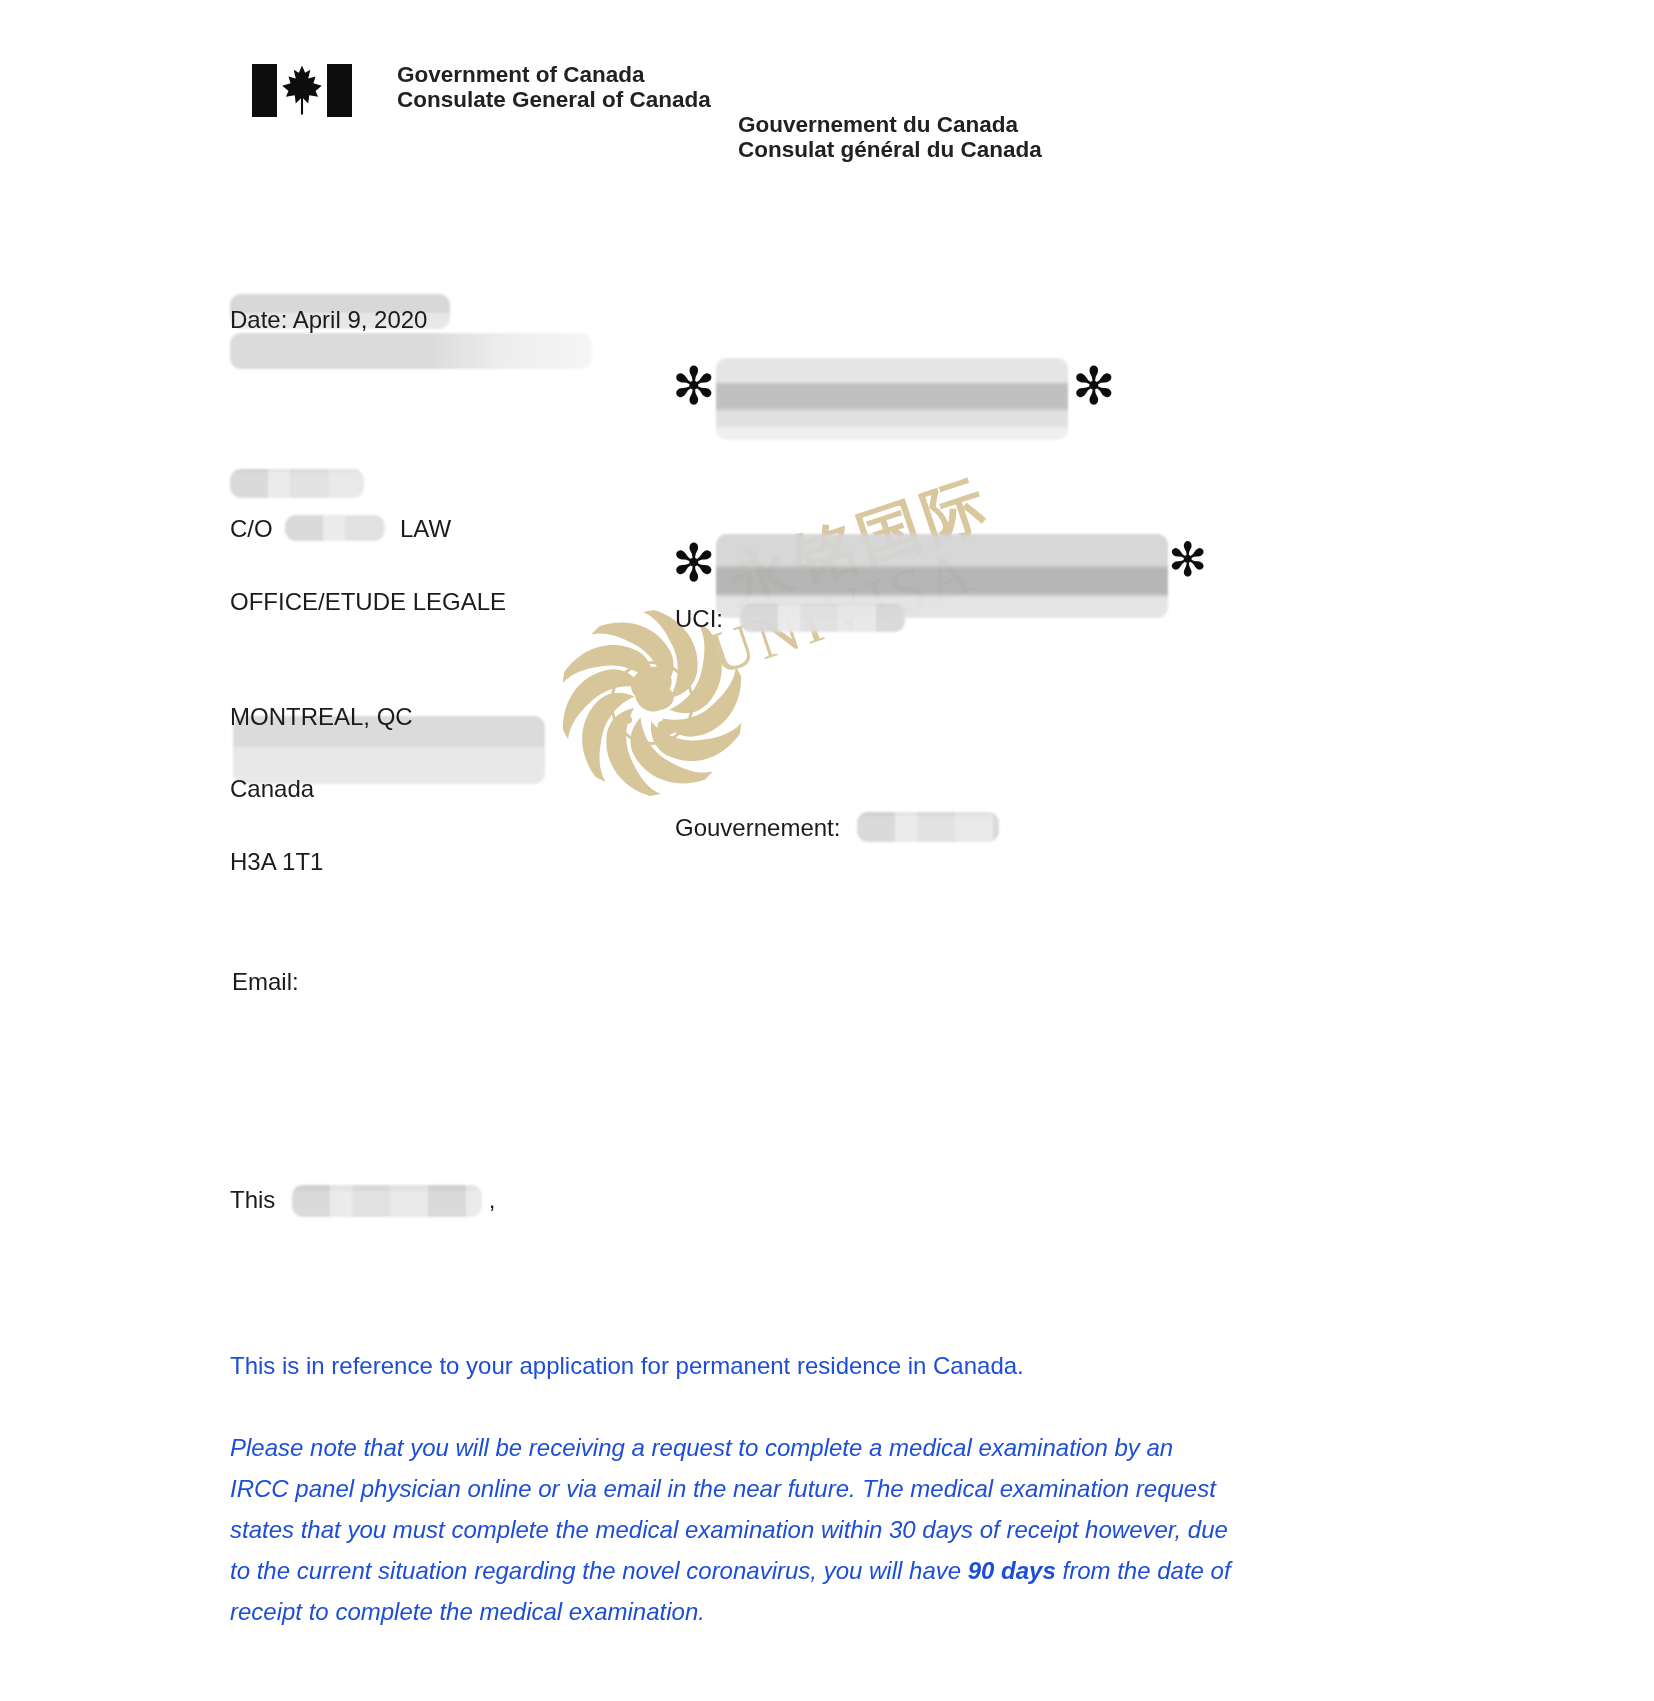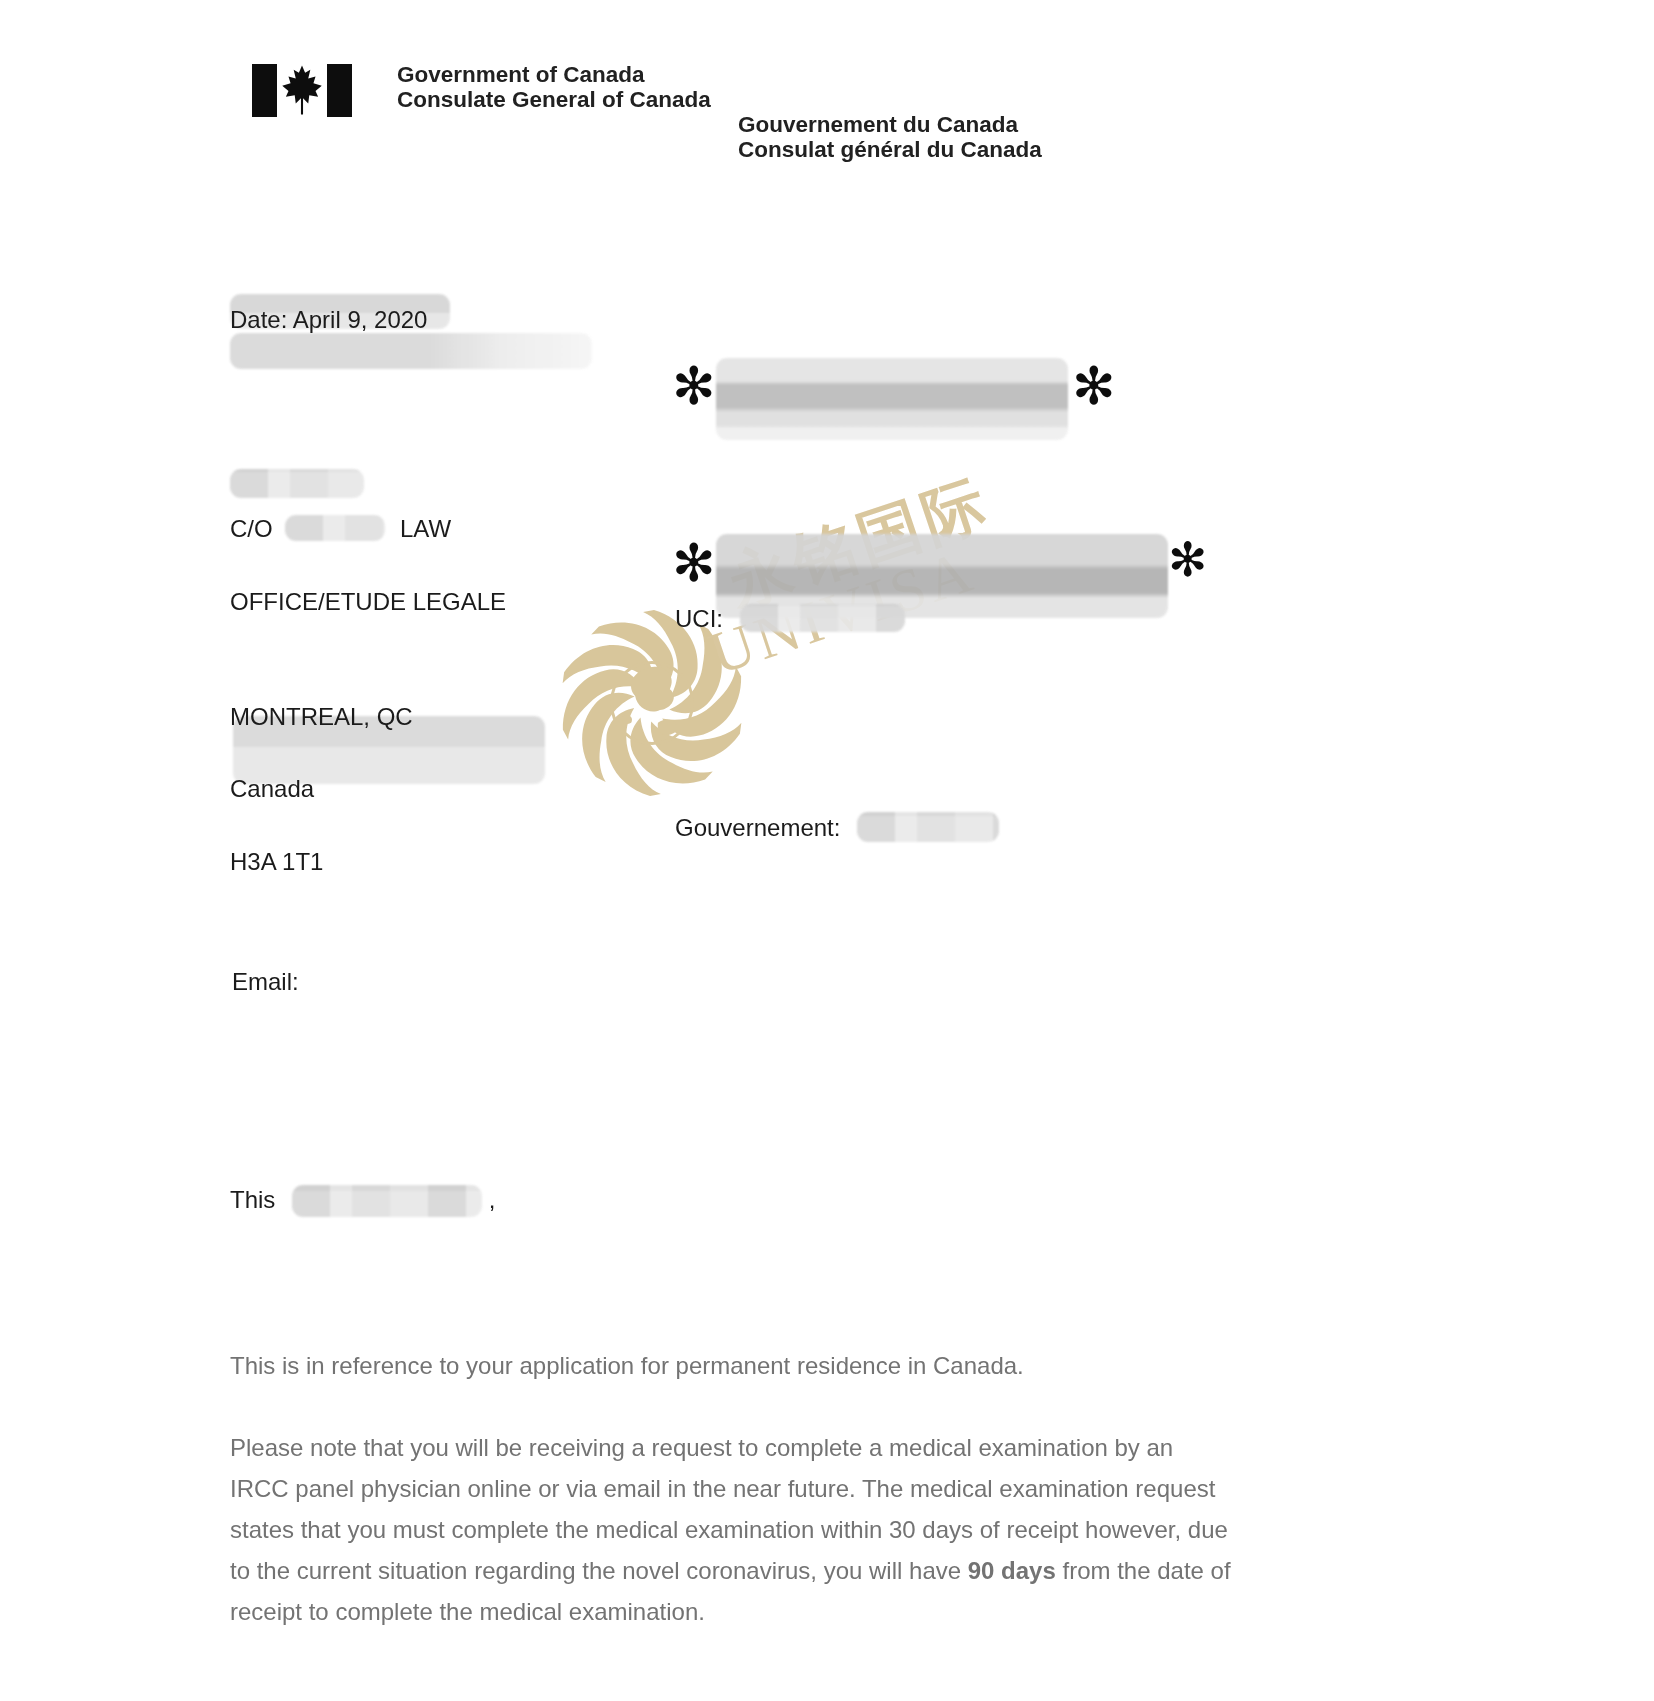--- a/index.html
+++ b/index.html
@@ -1,21 +1,21 @@
 <!DOCTYPE html>
 <html><head>
 <meta charset="utf-8">
 <style>
   html,body{margin:0;padding:0;background:#fff;}
   .page{position:relative;width:1654px;height:1701px;background:#ffffff;overflow:hidden;
         font-family:"Liberation Sans","DejaVu Sans",sans-serif;color:#1b1b1b;}
   .abs{position:absolute;}
   .t24{font-size:24px;line-height:30px;white-space:nowrap;color:#1b1b1b;}
   .hdr{font-size:22.5px;line-height:25px;font-weight:600;color:#212121;white-space:nowrap;}
-  .bodytext{font-size:24px;line-height:41px;color:#737373;white-space:pre-wrap;}
+  .bodytext{font-size:24px;line-height:41px;color:#1d4ed8;white-space:pre-wrap;}
   
   .rblob{display:inline-block;border-radius:11px;filter:blur(1.3px);opacity:.93;
          background-color:#dedede;
          background-image:repeating-linear-gradient(90deg,rgba(0,0,0,.06) 0 38px,rgba(255,255,255,.22) 38px 60px,rgba(0,0,0,.025) 60px 98px,rgba(255,255,255,.13) 98px 136px),
                           repeating-linear-gradient(0deg,rgba(255,255,255,.10) 0 26px,rgba(0,0,0,.03) 26px 52px);}
   .rb-light{background-color:#e2e2e2;}
   .rb-name{background:linear-gradient(180deg,#d6d6d6 0 55%,#e6e6e6 55% 100%);}
   .rb-fade{background:linear-gradient(90deg,#d9d9d9 0 55%,#ececec 75%,#f6f6f6 100%);}
   .rb-banded1{background:linear-gradient(180deg,#e4e4e4 0 28%,#bcbcbc 33% 60%,#dedede 66% 82%,#efefef 86% 100%);}
   .rb-banded2{background:linear-gradient(180deg,#d4d4d4 0 36%,#b1b1b1 42% 70%,#e3e3e3 76% 100%);}
@@ -118,19 +118,19 @@
   <span class="rblob rb-banded2 abs z2" style="left:716px;top:534px;width:452px;height:84px;"></span>
   <span class="ast" style="left:1168px;top:534px;font-size:47px;">✻</span>
 
   <div class="abs t24 content" style="left:230px;top:814px;">
     <span>This</span>
     <span class="rblob rb-light" style="width:190px;height:32px;vertical-align:-9px;margin-left:10px;"></span>
     <span>,</span>
   </div>
 
   <div class="abs bodytext content" style="left:230px;top:942px;width:1100px;">This is in reference to your application for permanent residence in Canada.</div>
-  <div class="abs bodytext content" style="left:230px;top:983px;width:1100px;"><span>Please note that you will be receiving a request to complete a medical examination by an
+  <div class="abs bodytext content" style="left:230px;top:983px;width:1100px;font-style:italic;"><span>Please note that you will be receiving a request to complete a medical examination by an
 IRCC panel physician online or via email in the near future. The medical examination request
 states that you must complete the medical examination within 30 days of receipt however, due
 to the current situation regarding the novel coronavirus, you will have </span><b>90 days</b><span> from the date of
 receipt to complete the medical examination.</span></div>
 
 </div>
 
 </body></html>

